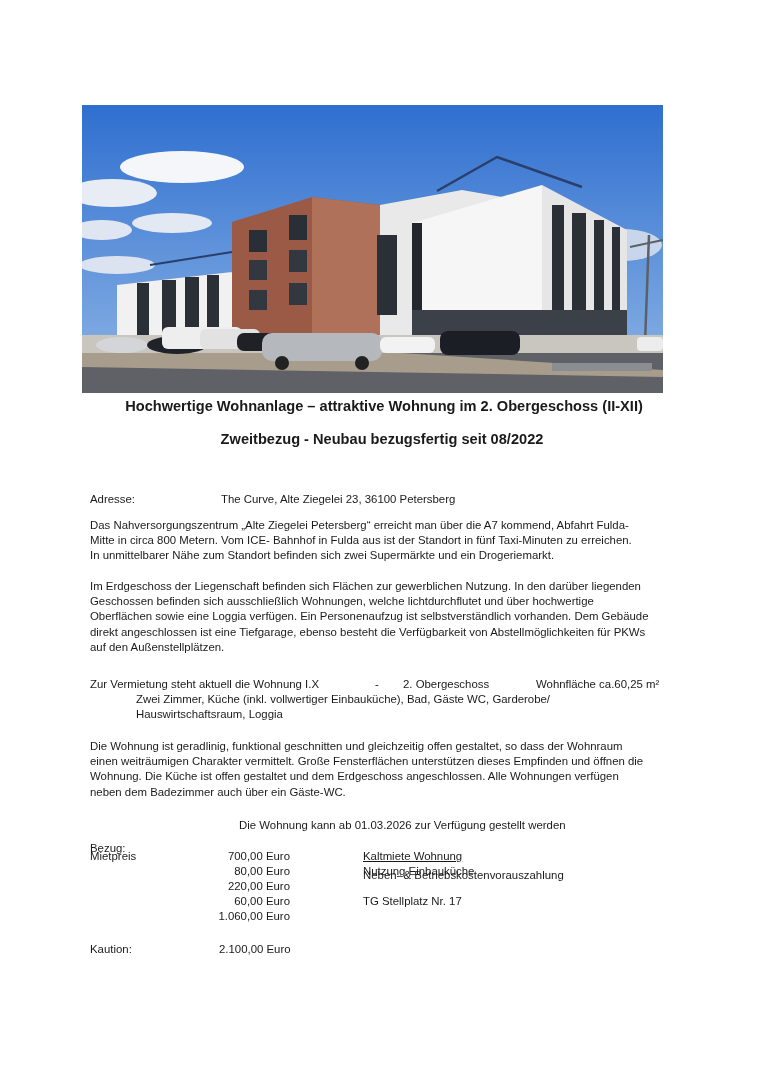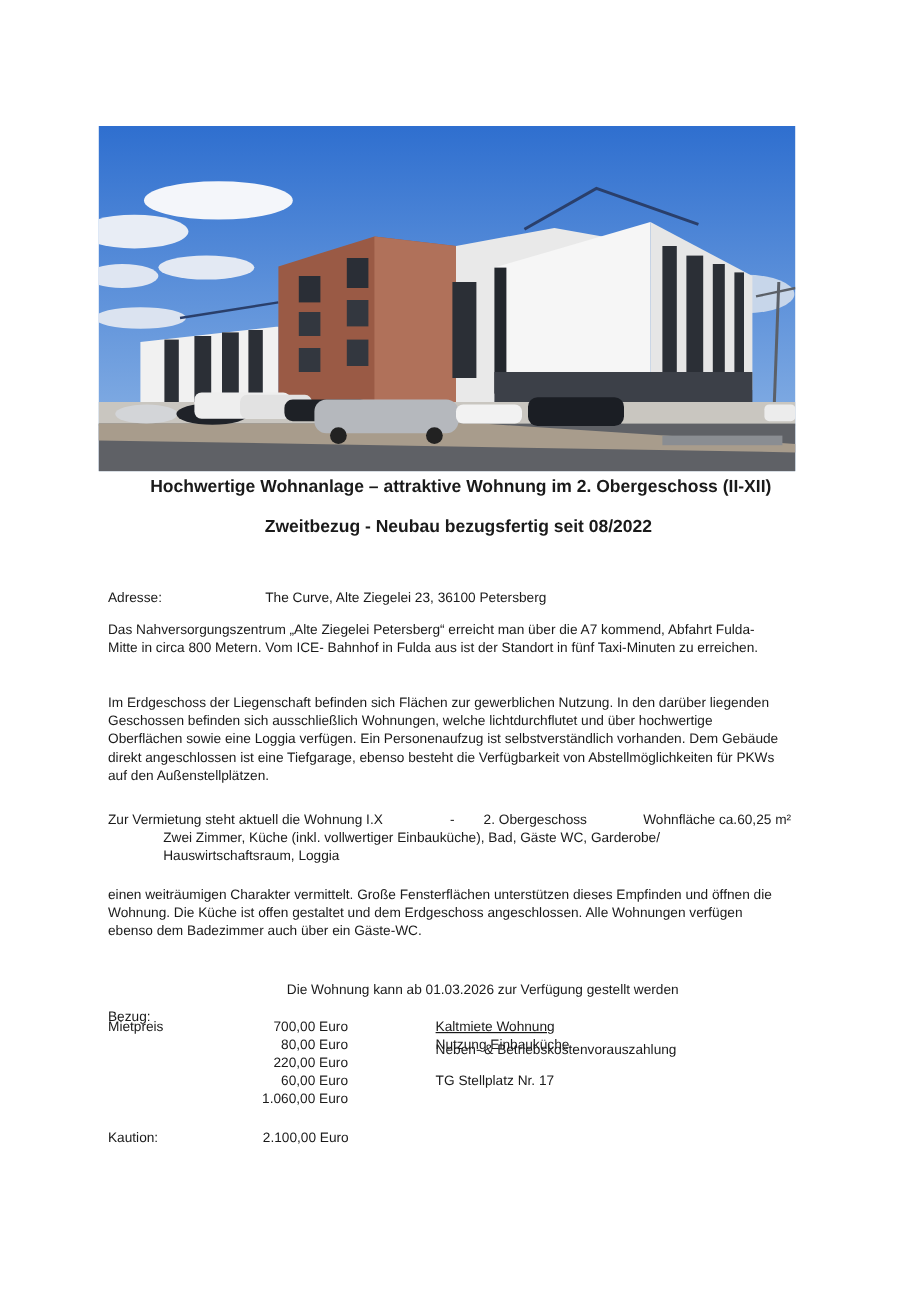--- a/index.html
+++ b/index.html
@@ -91,43 +91,45 @@
 
 <div class="abs h1">Hochwertige Wohnanlage – attraktive Wohnung im 2. Obergeschoss (II-XII)</div>
 <div class="abs h2">Zweitbezug - Neubau bezugsfertig seit 08/2022</div>
 
 <div class="abs txt label" style="top:492px;">Adresse:</div>
 <div class="abs txt" style="left:221px; top:492px;">The Curve, Alte Ziegelei 23, 36100 Petersberg</div>
 
 <div class="abs txt para" style="top:518px;">
   <div>Das Nahversorgungszentrum „Alte Ziegelei Petersberg“ erreicht man über die A7 kommend, Abfahrt Fulda-</div>
   <div>Mitte in circa 800 Metern. Vom ICE- Bahnhof in Fulda aus ist der Standort in fünf Taxi-Minuten zu erreichen.</div>
+  <div>In unmittelbarer Nähe zum Standort befinden sich zwei Supermärkte und ein Drogeriemarkt.</div>
 </div>
 
 <div class="abs txt para" style="top:579px;">
   <div>Im Erdgeschoss der Liegenschaft befinden sich Flächen zur gewerblichen Nutzung. In den darüber liegenden</div>
   <div>Geschossen befinden sich ausschließlich Wohnungen, welche lichtdurchflutet und über hochwertige</div>
   <div>Oberflächen sowie eine Loggia verfügen. Ein Personenaufzug ist selbstverständlich vorhanden. Dem Gebäude</div>
   <div>direkt angeschlossen ist eine Tiefgarage, ebenso besteht die Verfügbarkeit von Abstellmöglichkeiten für PKWs</div>
   <div>auf den Außenstellplätzen.</div>
 </div>
 
 <div class="abs txt" style="left:90px; top:677px;">Zur Vermietung steht aktuell die Wohnung I.X</div>
 <div class="abs txt" style="left:375px; top:677px;">-</div>
 <div class="abs txt" style="left:403px; top:677px;">2. Obergeschoss</div>
 <div class="abs txt" style="left:536px; top:677px;">Wohnfläche ca.60,25 m²</div>
 <div class="abs txt indent" style="top:692px;">
   <div>Zwei Zimmer, Küche (inkl. vollwertiger Einbauküche), Bad, Gäste WC, Garderobe/</div>
   <div>Hauswirtschaftsraum, Loggia</div>
 </div>
 
 <div class="abs txt para" style="top:739px;">
+  <div>Die Wohnung ist geradlinig, funktional geschnitten und gleichzeitig offen gestaltet, so dass der Wohnraum</div>
   <div>einen weiträumigen Charakter vermittelt. Große Fensterflächen unterstützen dieses Empfinden und öffnen die</div>
   <div>Wohnung. Die Küche ist offen gestaltet und dem Erdgeschoss angeschlossen. Alle Wohnungen verfügen</div>
-  <div>ebenso dem Badezimmer auch über ein Gäste-WC.</div>
+  <div>neben dem Badezimmer auch über ein Gäste-WC.</div>
 </div>
 
 <div class="abs txt label" style="top:818px;margin-top:23px;">Bezug:</div>
 <div class="abs txt" style="left:220px; top:818px;padding-left:19px;">Die Wohnung kann ab 01.03.2026 zur Verfügung gestellt werden</div>
 
 <div class="abs txt label" style="top:849px;">Mietpreis</div>
 <div class="abs txt amt" style="top:849px;">700,00 Euro</div>
 <div class="abs txt desc" style="top:849px;text-decoration:underline;">Kaltmiete Wohnung</div>
 <div class="abs txt amt" style="top:864px;">80,00 Euro</div>
 <div class="abs txt desc" style="top:864px;">Nutzung Einbauküche</div>

